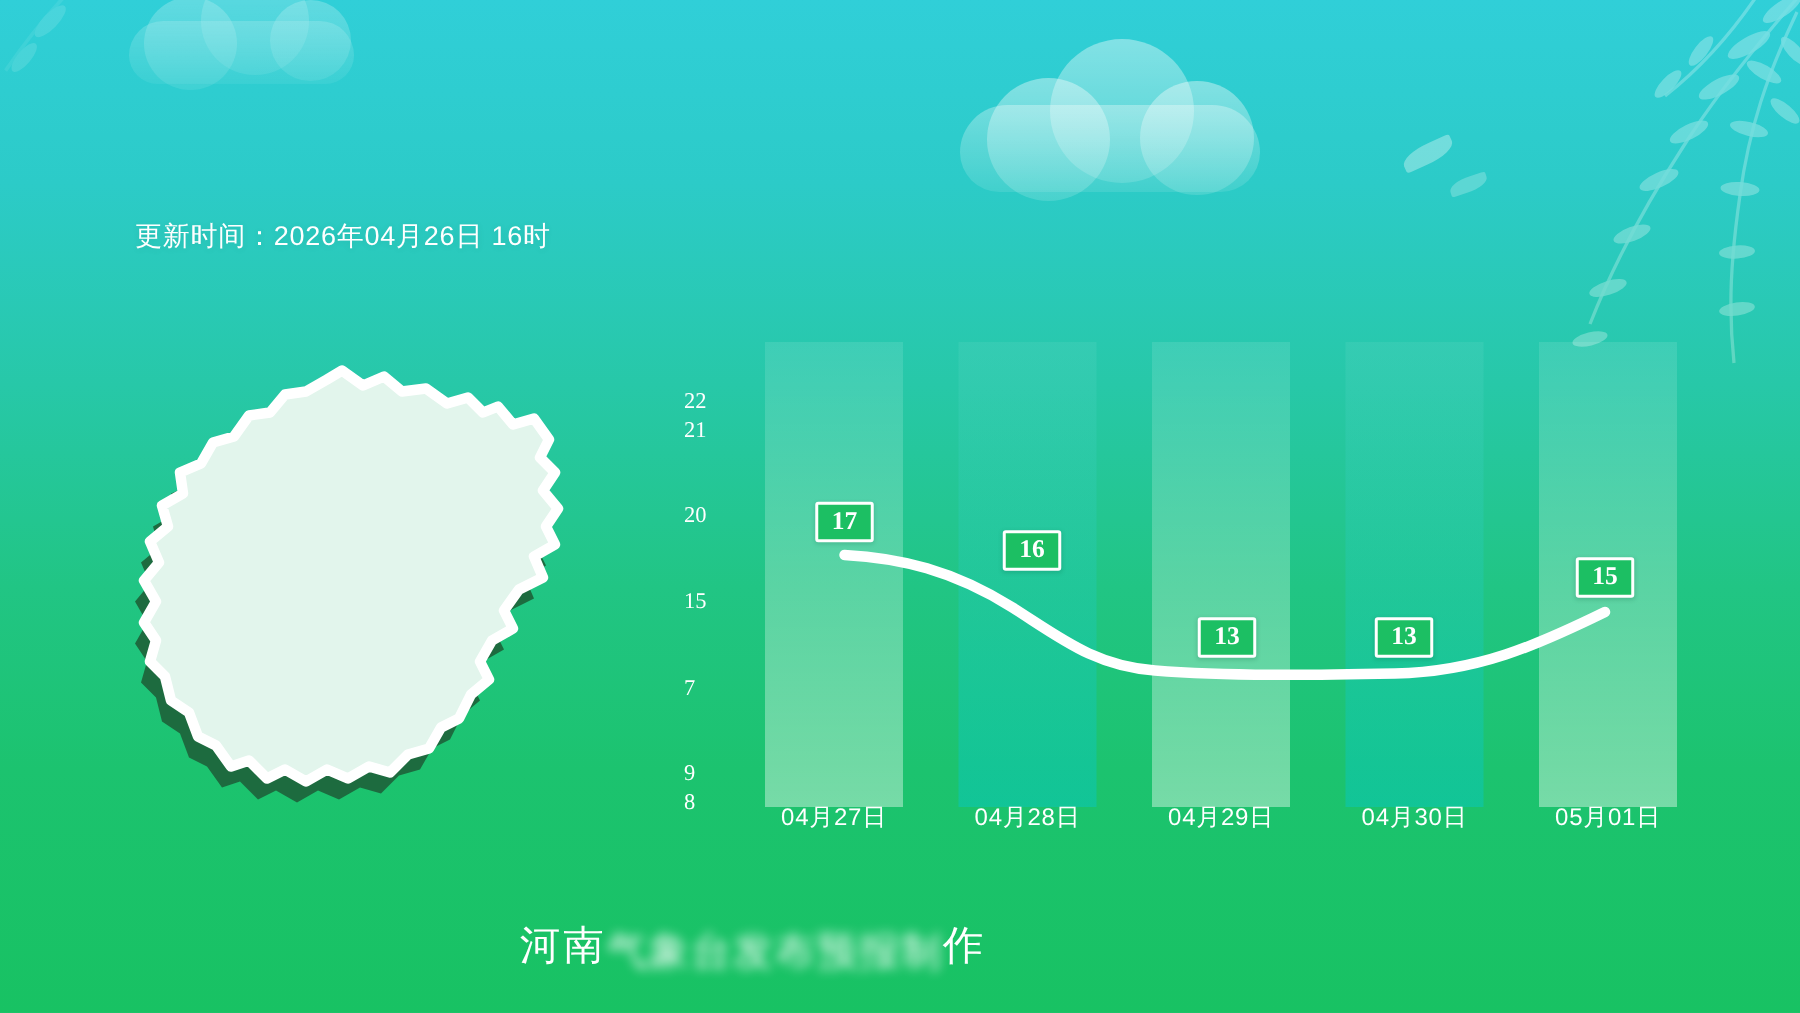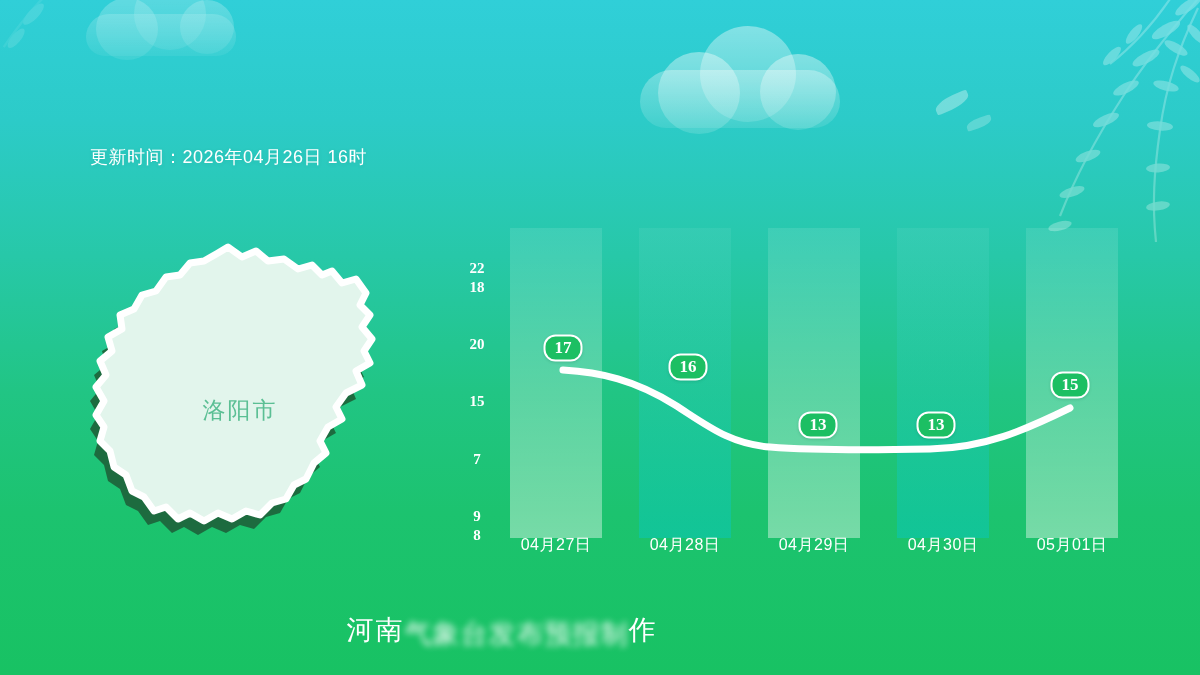--- a/index.html
+++ b/index.html
@@ -46,33 +46,33 @@
     pointer-events:none;
   }
 
   
   #chart{position:absolute;left:440px;top:215px;width:700px;height:360px;}
   .band{position:absolute;top:13px;height:310px;}
   .band.a{background:linear-gradient(180deg,rgba(255,255,255,.10) 0%,rgba(255,255,255,.40) 100%);}
   .band.b{background:linear-gradient(180deg,rgba(255,255,255,.06) 0%,rgba(0,200,225,.36) 100%);}
 
   .ylab{
-    position:absolute;right:0;width:42px;text-align:center;
-    color:#ffffff;font-size:15px;font-weight:bold;font-family:"Liberation Serif","DejaVu Serif",serif;
+    position:absolute;right:0;width:42px;text-align:left;
+    color:#ffffff;font-size:15px;font-weight:normal;font-family:"Liberation Serif","DejaVu Serif",serif;
   }
   .xlab{
     position:absolute;top:320px;width:120px;text-align:center;
     color:#ffffff;font-size:16px;letter-spacing:.5px;
   }
 
   #line-svg{position:absolute;left:0;top:0;width:700px;height:360px;overflow:visible;}
 
   .badge{
     position:absolute;transform:translate(-50%,-50%);
-    background:#1cbf63;border:2px solid #ffffff;border-radius:12px;
+    background:#1cbf63;border:2px solid #ffffff;border-radius:2px;
     color:#ffffff;font-size:17px;font-weight:bold;
     font-family:"Liberation Serif","DejaVu Serif",serif;
     padding:2px 9px 3px;line-height:1.05;
     box-shadow:0 1px 3px rgba(0,80,50,.18);
   }
 
   
   #footer{
     position:absolute;left:0;top:612px;width:1004px;text-align:center;
     color:#ffffff;font-size:27px;letter-spacing:2px;white-space:nowrap;
@@ -168,33 +168,32 @@
 
       <path d="M148 18 L158 12 L172 22 L186 16 L198 26 L214 24 L228 34 L242 30 L252 40
                L262 36 L272 48 L286 44 L296 58 L290 70 L300 80 L292 92 L302 104 L294 116
                L300 128 L286 136 L292 150 L276 158 L266 172 L272 184 L258 192 L250 206
                L256 218 L244 228 L236 244 L224 250 L216 264 L202 268 L190 280 L176 276
                L162 284 L148 278 L134 286 L120 278 L108 284 L96 272 L84 276 L74 262
                L62 256 L56 240 L44 232 L40 216 L30 206 L34 192 L26 180 L34 166 L26 152
                L36 140 L30 126 L42 116 L38 102 L52 94 L50 80 L64 74 L72 60 L86 56
                L96 42 L110 40 L120 28 L134 26 Z" fill="#e2f5ec" stroke="#ffffff" stroke-width="7" stroke-linejoin="round"></path>
     </svg>
-    <div id="map-label" style="top:160px;">洛阳市</div>
   </div>
 
   <div id="chart">
 
     <div class="band a" style="left:70px;width:92px;"></div>
     <div class="band b" style="left:199px;width:92px;"></div>
     <div class="band a" style="left:328px;width:92px;"></div>
     <div class="band b" style="left:457px;width:92px;"></div>
     <div class="band a" style="left:586px;width:92px;"></div>
 
     <div class="ylab" style="left:16px;top:45px;">22</div>
-    <div class="ylab" style="left:16px;top:64px;">18</div>
+    <div class="ylab" style="left:16px;top:64px;">21</div>
     <div class="ylab" style="left:16px;top:121px;">20</div>
     <div class="ylab" style="left:16px;top:178px;">15</div>
     <div class="ylab" style="left:16px;top:236px;">7</div>
     <div class="ylab" style="left:16px;top:293px;">9</div>
     <div class="ylab" style="left:16px;top:312px;">8</div>
 
     <svg id="line-svg" viewBox="0 0 700 360">
       <path d="M123 155
                C 160 157, 195 165, 235 190
                C 268 211, 290 229, 330 232

